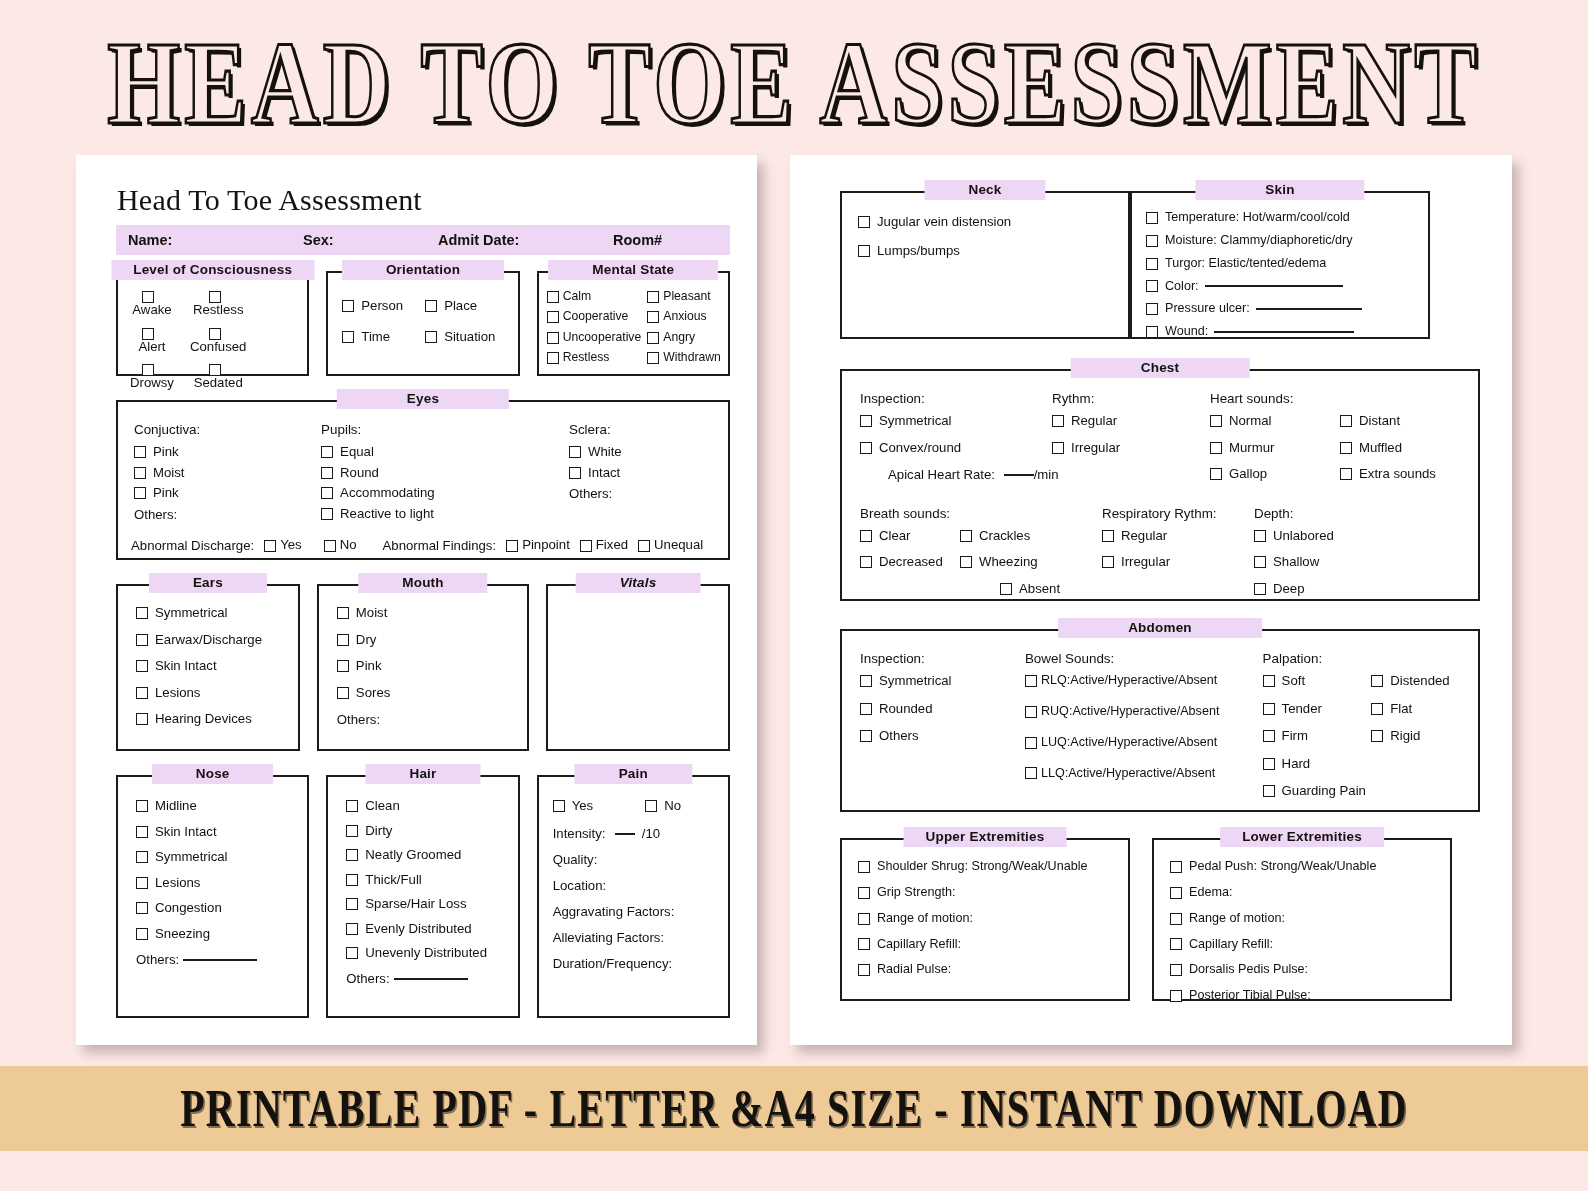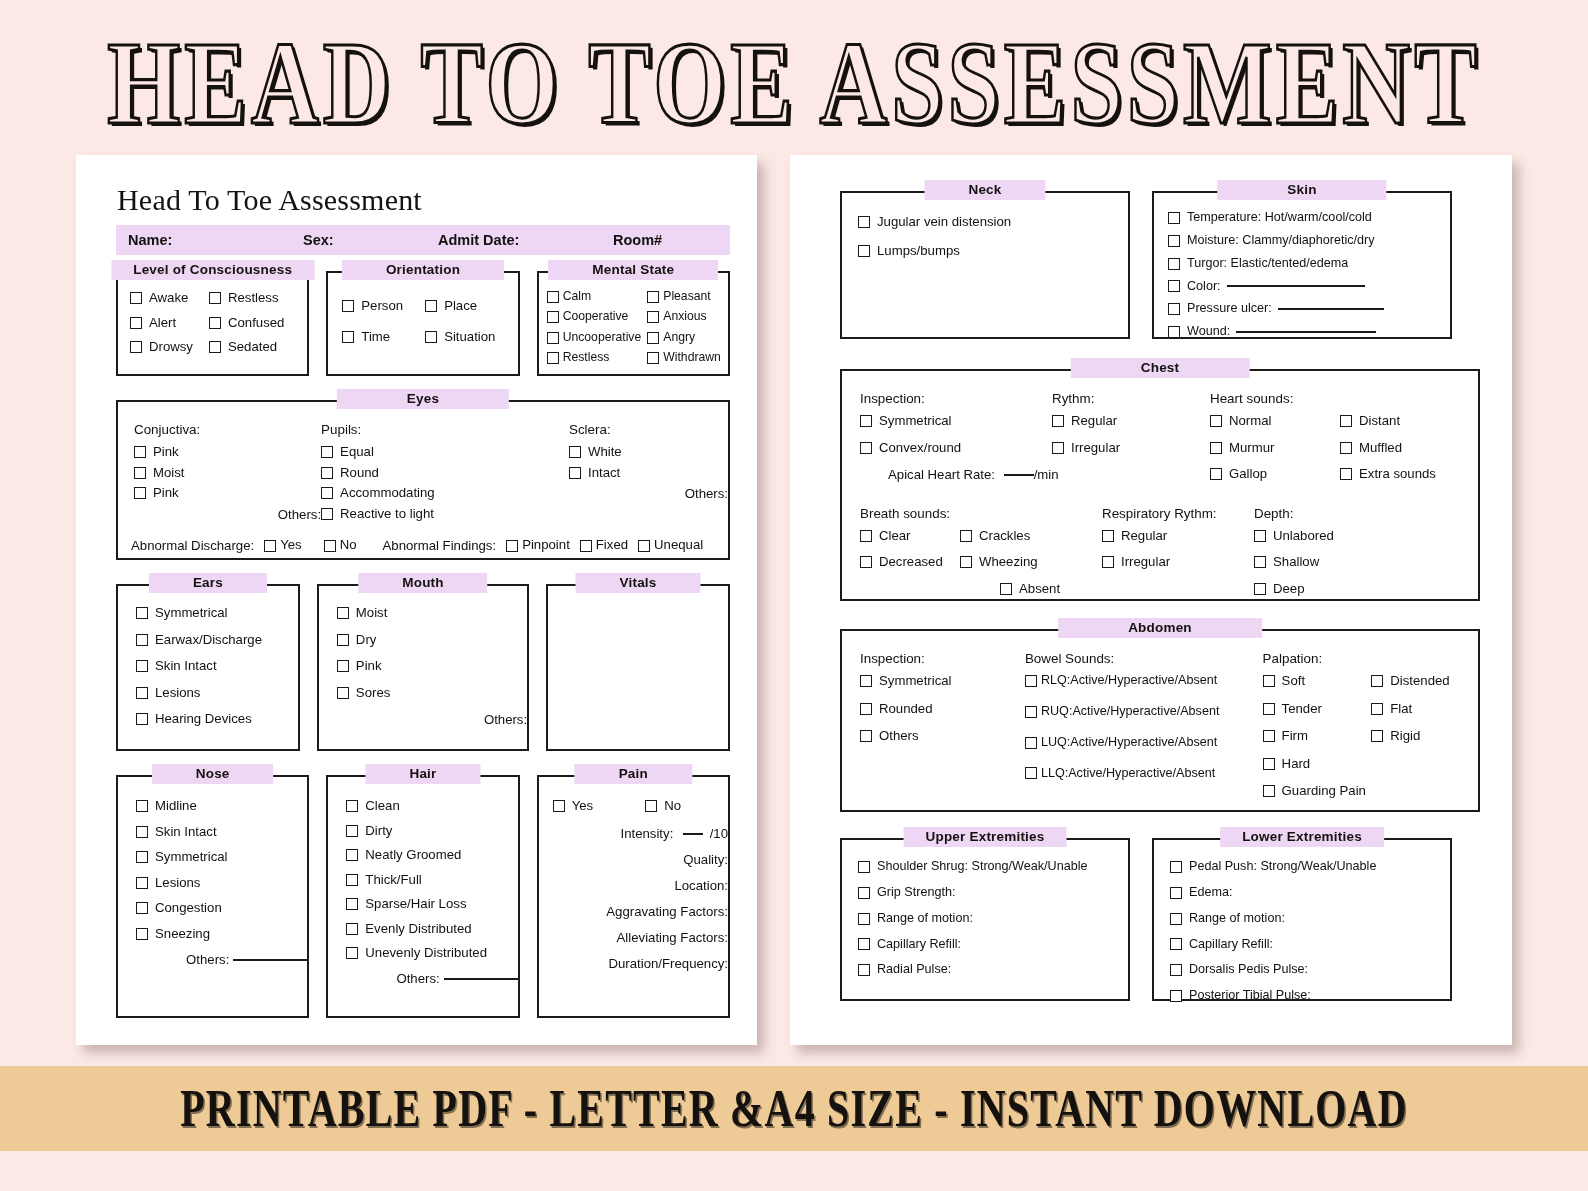--- a/index.html
+++ b/index.html
@@ -91,38 +91,37 @@
   .cb .sq {
     width: 12px; height: 12px; min-width: 12px;
     border: 1.9px solid #1d1a18;
     margin-right: 7px;
     background: #fff;
   }
   .cb.tight .sq { margin-right: 4px; }
   .plain {
     font-size: 13.2px; color: #14110f; font-weight: 500;
     white-space: nowrap;
-    text-align: right;
   }
   .grouphead {
     font-size: 13.4px; color: #14110f; font-weight: 500;
     margin-bottom: 8px; white-space: nowrap;
   }
   .rule { display:inline-block; border-bottom: 2px solid #1d1a18; height: 0; vertical-align: 3px; }
 
   .col { display: flex; flex-direction: column; }
 
   
   .top3 { display: flex; gap: 17px; margin: 0 7px 0 20px; }
   .b-loc   { width: 194px; height: 105px; }
   .b-ori   { width: 194px; height: 105px; }
   .b-ment  { width: 194px; height: 105px; }
 
   .loc-grid { display: flex; gap: 16px; padding: 18px 0 0 12px; }
-  .loc-grid .col > .cb { margin-bottom: 10px; }
+  .loc-grid .col > .cb { margin-bottom: 10px; flex-direction: column; }
   .ori-grid { display: flex; gap: 22px; padding: 26px 0 0 14px; }
   .ori-grid .col > .cb { margin-bottom: 16px; }
   .ment-grid { display: flex; gap: 6px; padding: 17px 0 0 8px; }
   .ment-grid .col > .cb { margin-bottom: 7px; font-size: 12.2px; }
 
   
   .b-eyes { margin: 24px 7px 0 20px; height: 160px; }
   .eyes-cols { display: flex; padding: 20px 0 0 16px; }
   .eyes-cols .ecol { }
   .ecol-1 { width: 200px; }
@@ -135,21 +134,21 @@
     gap: 0;
   }
   .eyes-bottom .gap1 { width: 22px; }
   .eyes-bottom .gap2 { width: 26px; }
   .eyes-bottom .gap3 { width: 10px; }
 
   
   .mid3 { display: flex; gap: 17px; margin: 24px 7px 0 20px; }
   .b-ears  { width: 194px; height: 167px; }
   .b-mouth { width: 224px; height: 167px; }
-  .b-vitals{ width: 194px; height: 167px; }
+  .b-vitals{ width: 194px; height: 167px; font-style: italic; }
   .ears-list { padding: 20px 0 0 18px; }
   .ears-list .cb { margin-bottom: 12px; }
   .mouth-list { padding: 20px 0 0 18px; }
   .mouth-list .cb { margin-bottom: 12px; }
   .mouth-list .plain { margin-top: 2px; }
   .vitals-list { padding: 22px 0 0 18px; }
   .vitals-list .vrow { font-size: 13.2px; color:#14110f; font-weight:500; margin-bottom: 11px; white-space: nowrap; }
 
   
   .bot3 { display: flex; gap: 17px; margin: 24px 7px 0 20px; }
@@ -159,21 +158,21 @@
   .nose-list { padding: 22px 0 0 18px; }
   .nose-list .cb { margin-bottom: 11px; }
   .hair-list { padding: 22px 0 0 18px; }
   .hair-list .cb { margin-bottom: 10px; }
   .pain-list { padding: 22px 0 0 14px; }
   .pain-yn { display: flex; margin-bottom: 12px; }
   .pain-yn .gap { width: 52px; }
   .pain-list .plain { margin-bottom: 11px; }
 
   
-  .r-top2 { display: flex; gap: 22px; margin: 0 12px 0 30px; }
+  .r-top2 { display: flex; margin: 0 12px 0 30px; }
   .b-neck { width: 290px; height: 148px; }
   .b-skin { width: 300px; height: 148px; }
   .neck-grid { display: flex; padding: 22px 0 0 16px; }
   .neck-grid .ncol1 { width: 118px; }
   .neck-grid .cb { margin-bottom: 14px; }
   .skin-list { padding: 18px 0 0 14px; }
   .skin-list .cb { margin-bottom: 9px; font-size: 12.6px; }
 
   .b-chest { margin: 30px 12px 0 30px; height: 232px; }
   .chest-r1 { display: flex; padding: 20px 0 0 18px; }

